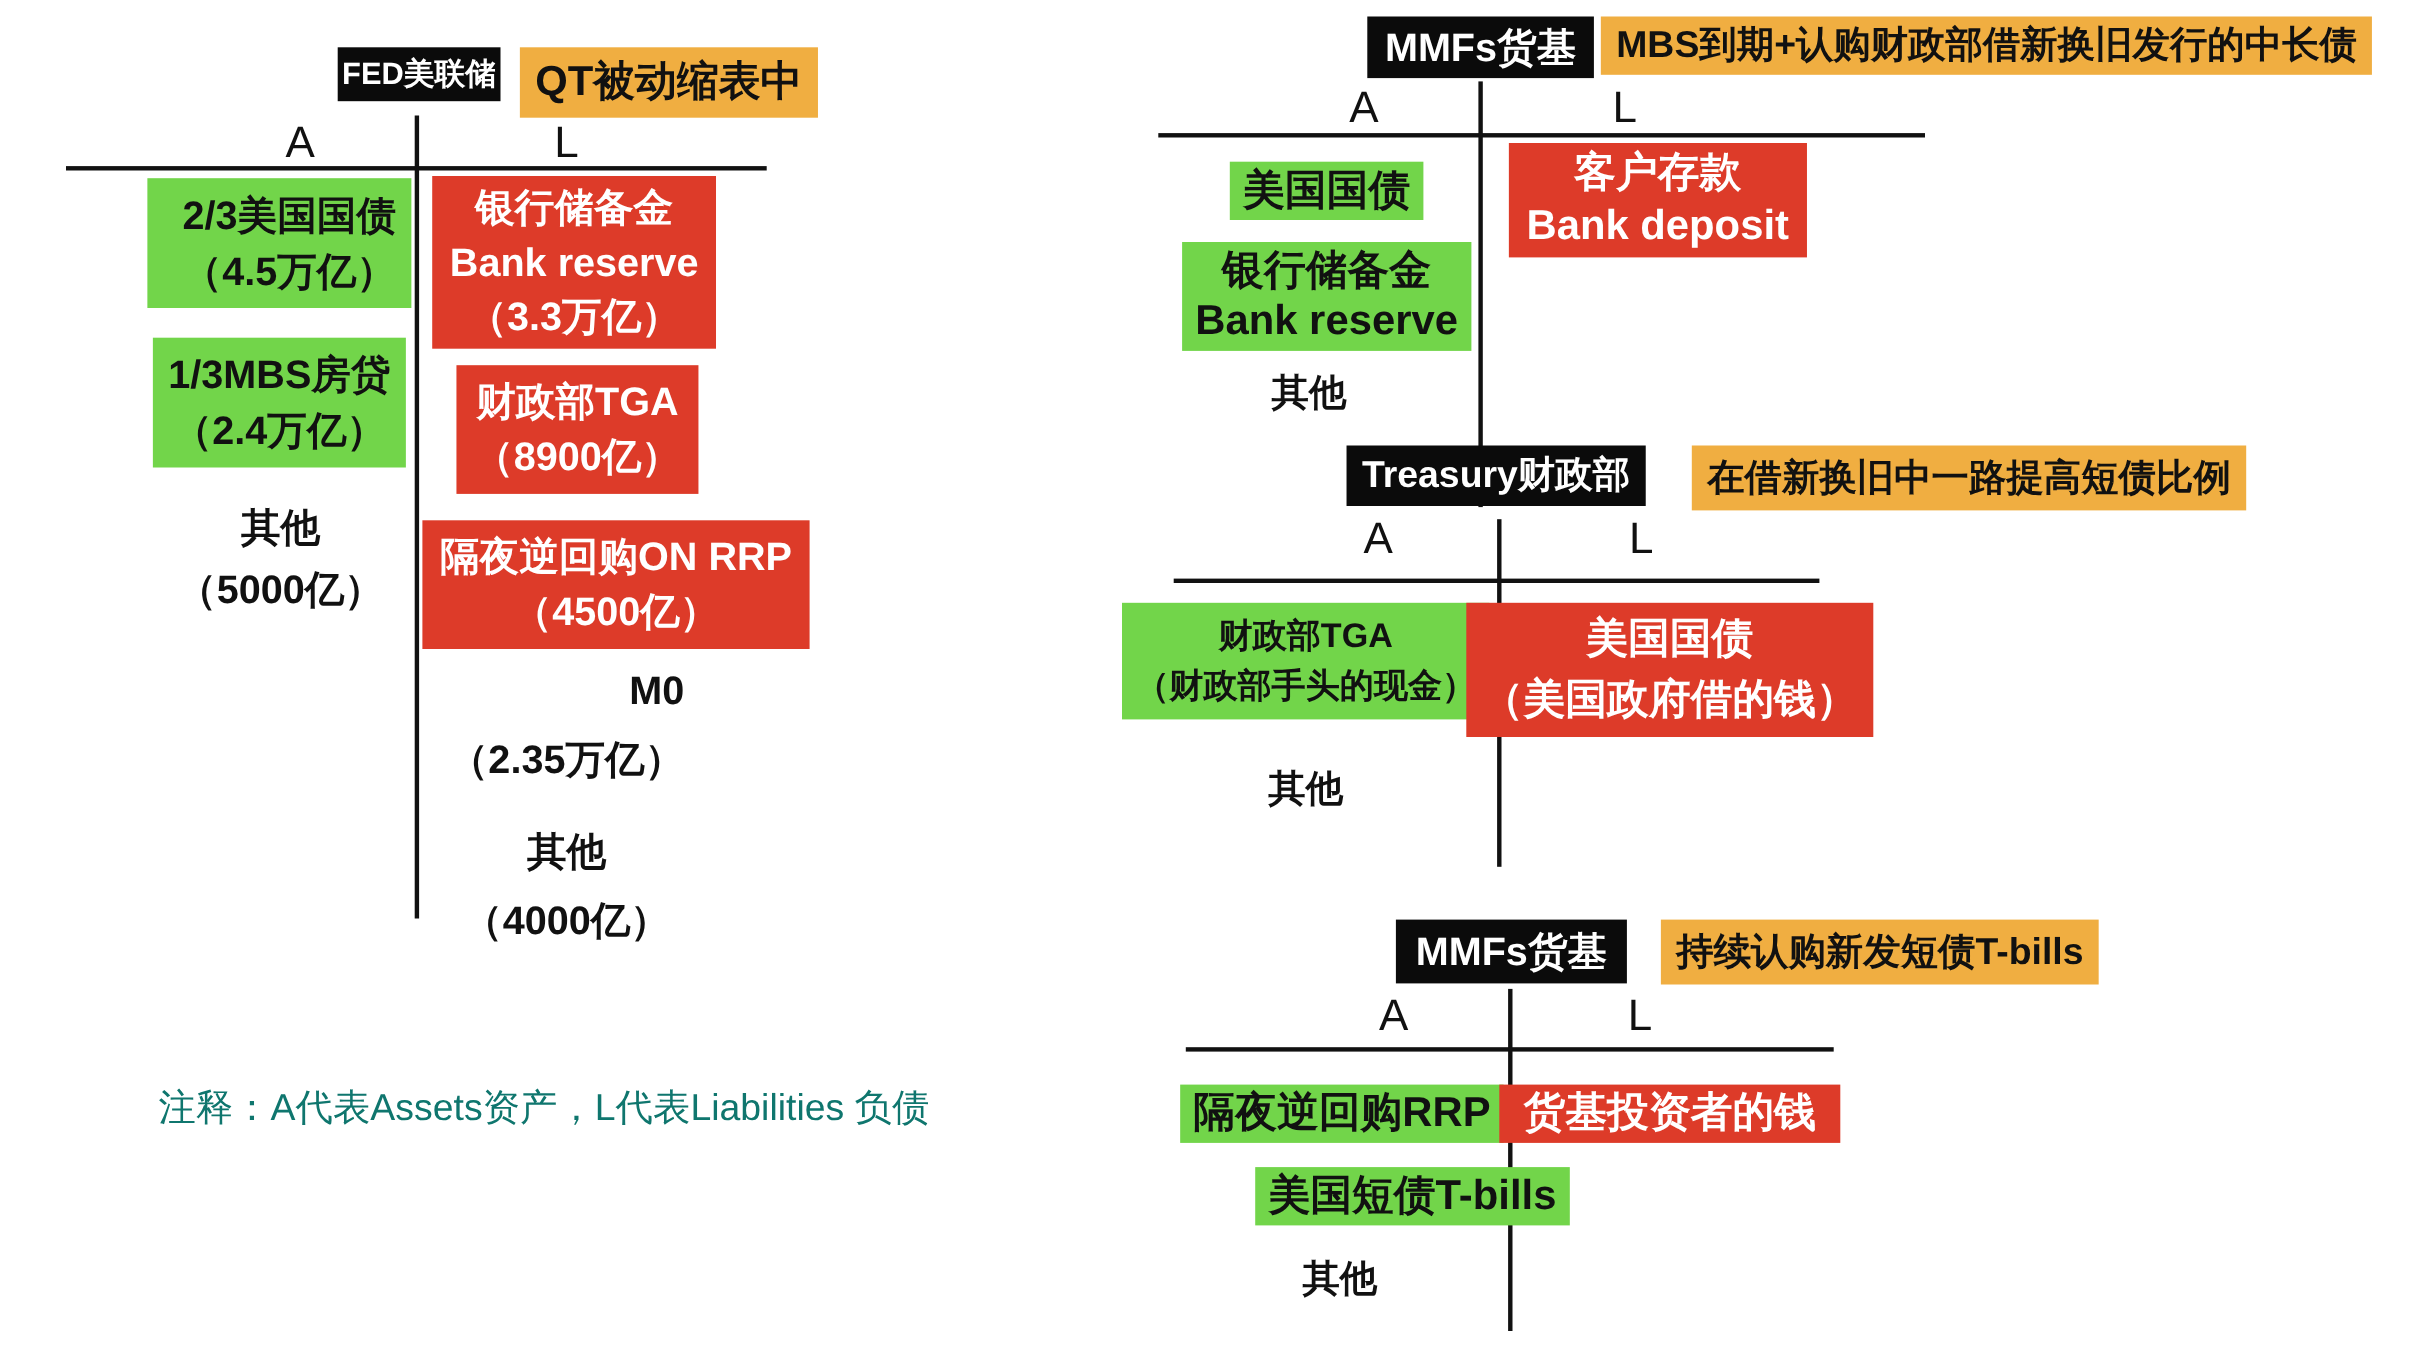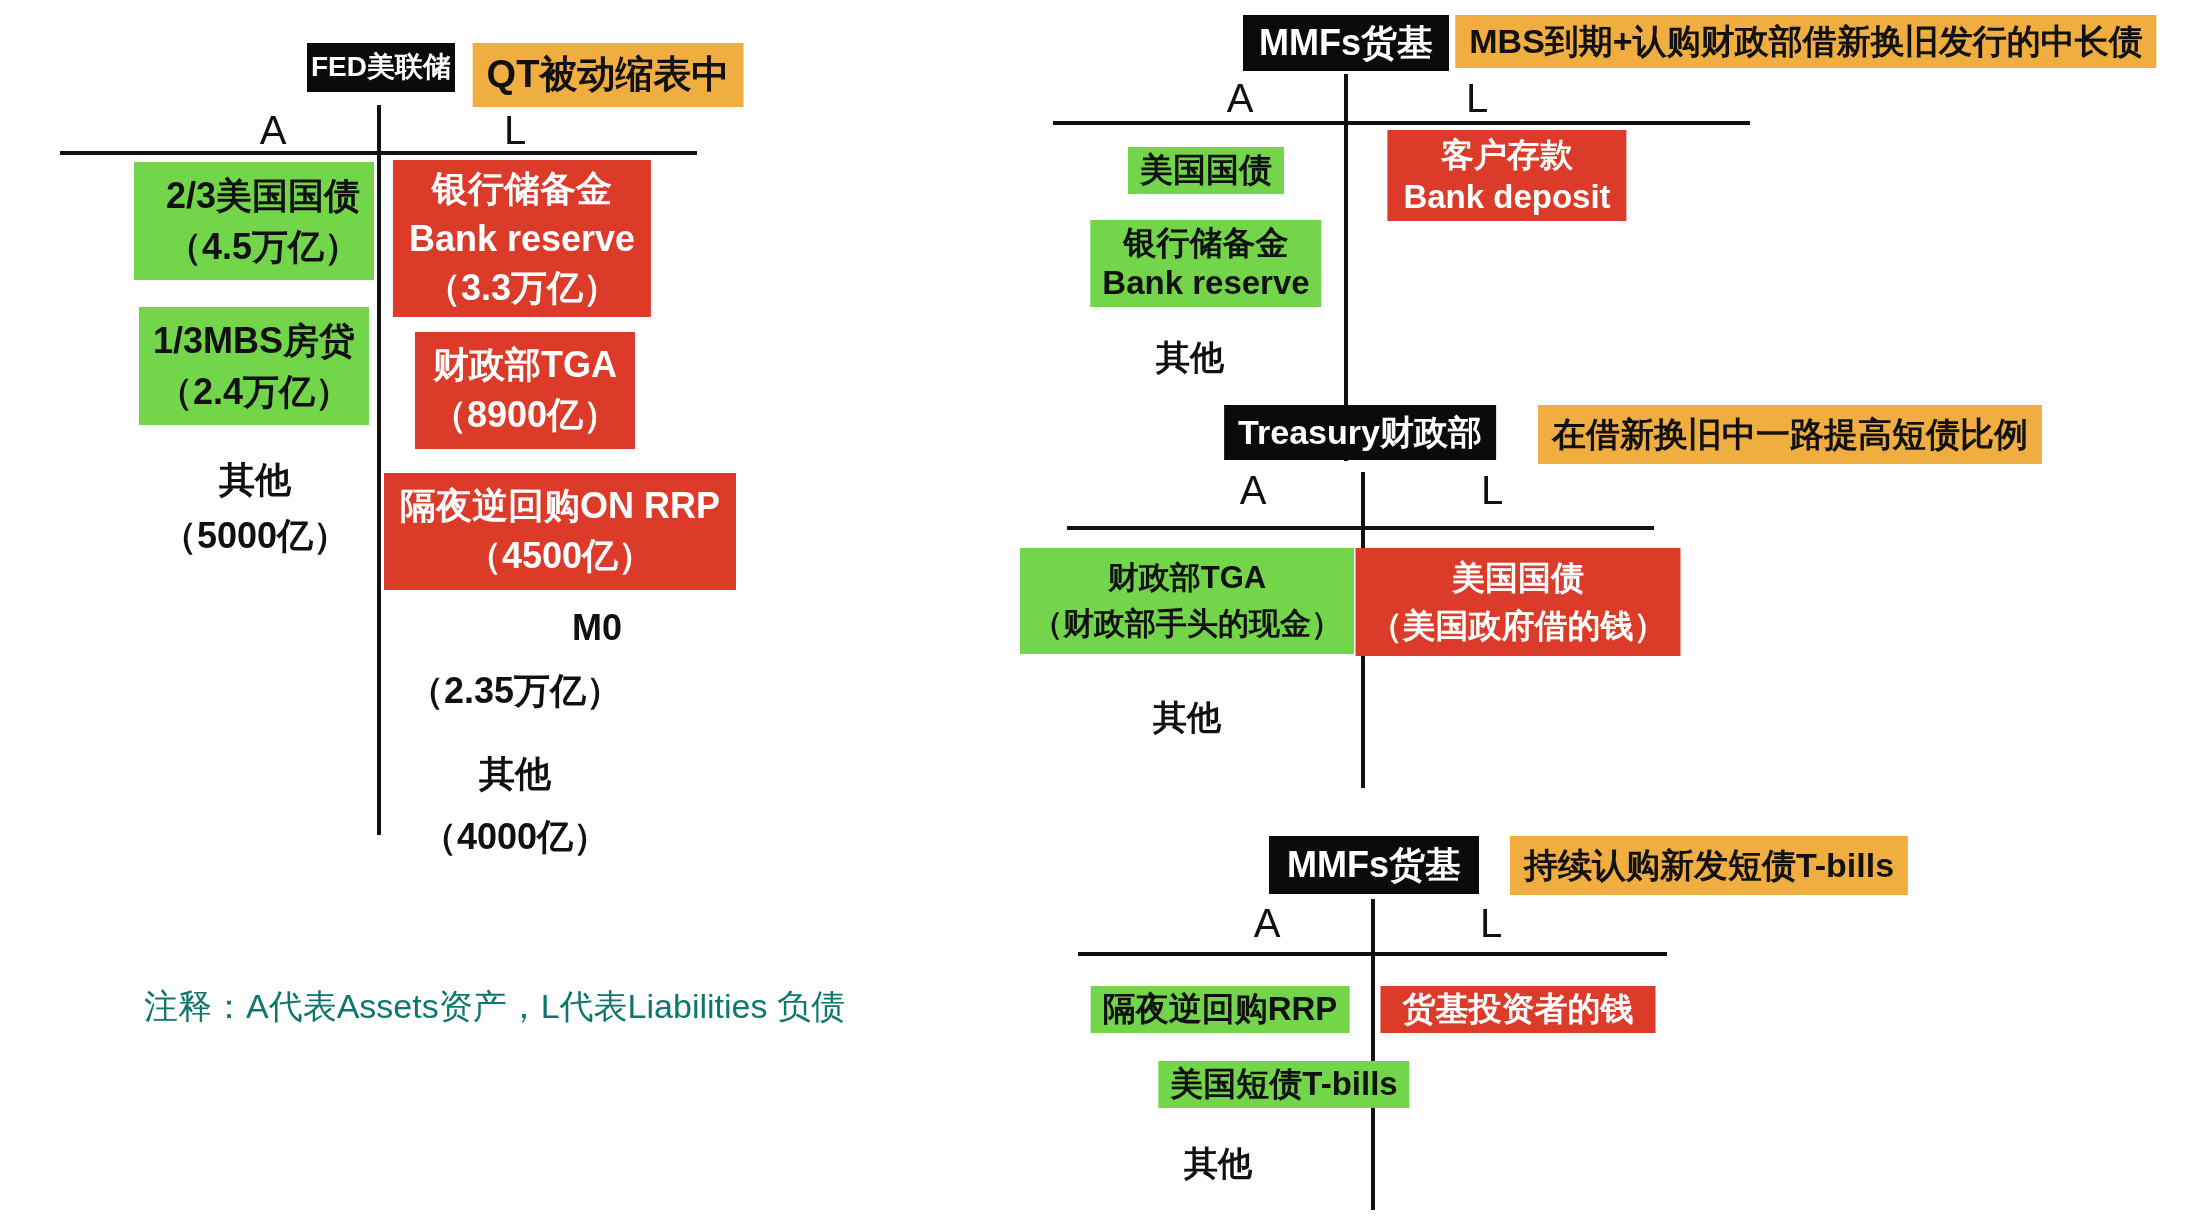--- a/index.html
+++ b/index.html
@@ -58,21 +58,21 @@
 
   
   .fed-item  { font-size: 36px; }
   .f-green   { padding: 8px 14px; line-height: 1.42; }
   .f-red3l   { padding: 4px 16px; line-height: 1.38; }
   .f-red2l   { padding: 8px 16px; line-height: 1.4; }
   .f-plain   { line-height: 1.55; }
   .f-plain2  { line-height: 1.75; }
 
   
-  .s-item  { font-size: 33px; }
+  .s-item  { font-size: 38px; }
   .s-pad1  { padding: 5px 12px; line-height: 1.12; }
   .s-pad2  { padding: 3px 12px; line-height: 1.22; }
   .s-pad2b { padding: 4px 16px; line-height: 1.26; }
   .s-wide  { padding: 6px 14px; line-height: 1.45; }
   .t-green { font-size: 31px; padding: 7px 12px; line-height: 1.48; }
   .s-plain { font-size: 34px; }
 
   .note {
     position: absolute;
     font-size: 34px;

